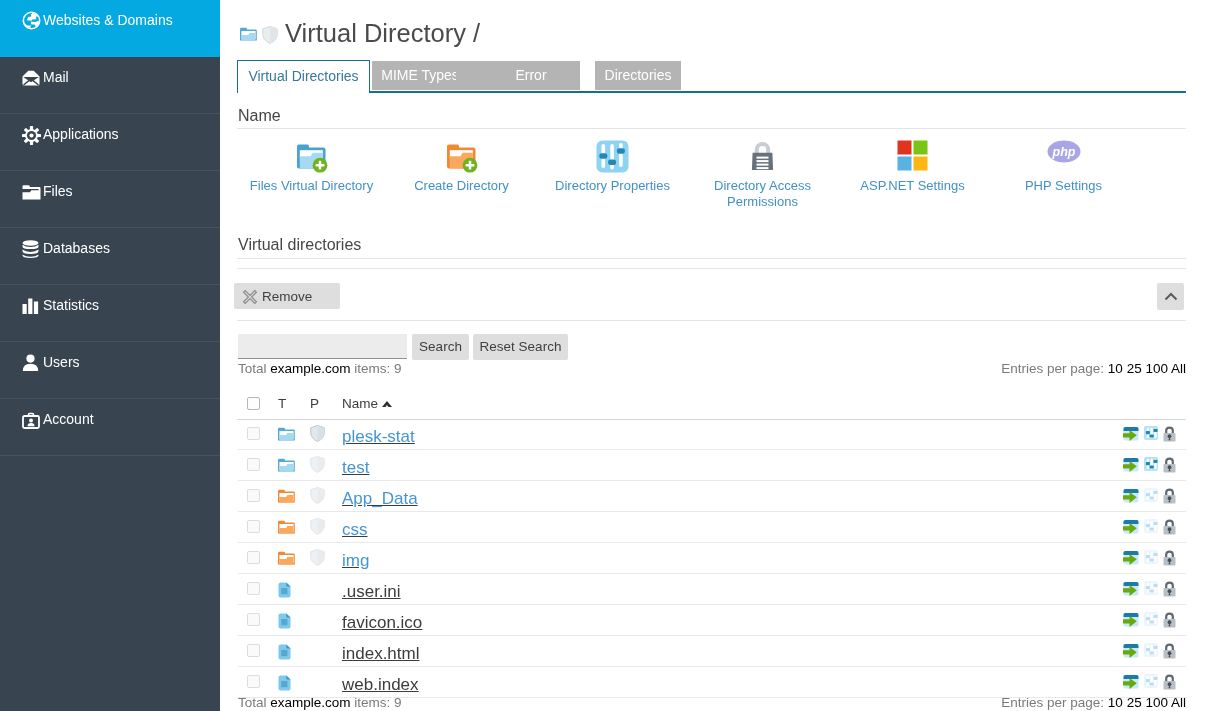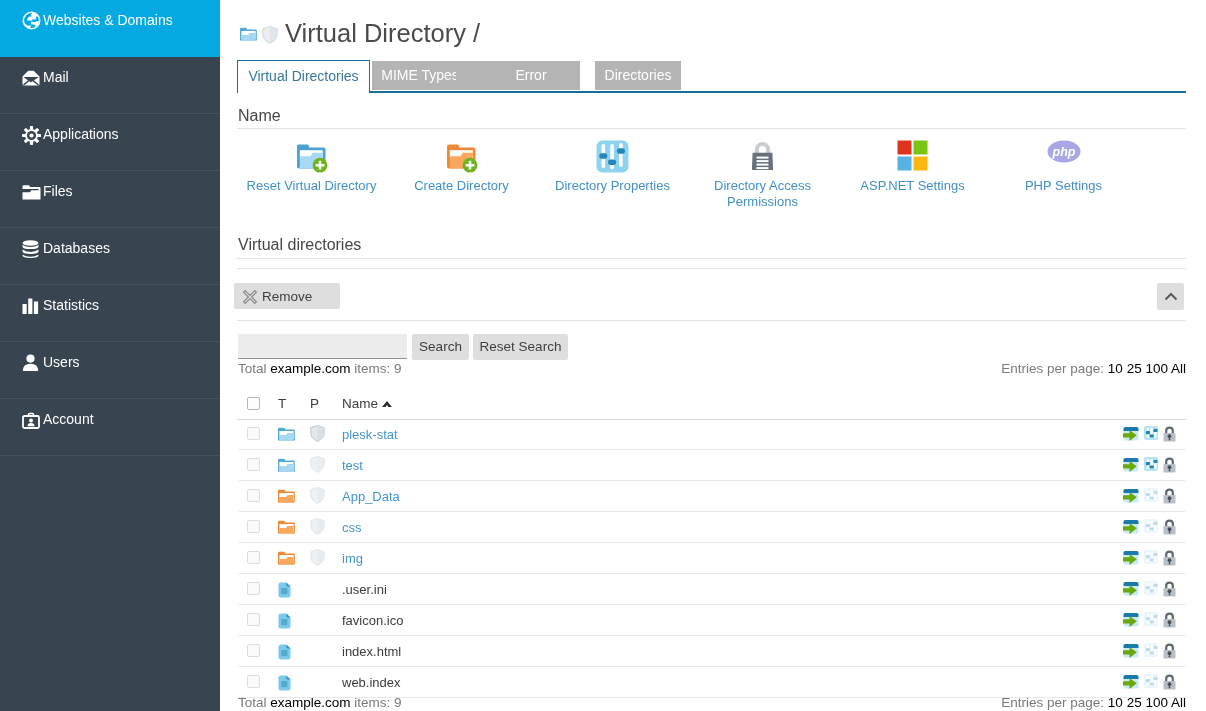--- a/index.html
+++ b/index.html
@@ -60,21 +60,21 @@
 
 #thead { position:absolute; left:18px; top:396px; font-size:13.5px; color:#3d3d3d; white-space:nowrap; }
 .cb { display:inline-block; width:13px; height:13px; border:1px solid #b6b6b6;
   background:#fdfdfd; border-radius:2px; }
 .cb.dis { border-color:#dcdcdc; background:#fafafa; }
 #hline { top:419px; background:#d7d7d7; }
 .trow { position:absolute; left:18px; right:20px; height:31px; border-bottom:1px solid #e9e9e9; }
 .trow .cb { position:absolute; left:9px; top:8px; }
 .trow .tico { position:absolute; left:40px; top:8px; }
 .trow .pico { position:absolute; left:72px; top:6px; }
-.trow .nm { position:absolute; left:104px; top:8px; font-size:13px; color:#3d3d3d; }
+.trow .nm { position:absolute; left:104px; top:8px; font-size:17px; color:#3d3d3d;text-decoration:underline; }
 .trow .nm a { color:#4496d2; text-decoration:none; }
 .trow .act { position:absolute; right:10px; top:7px; }
 .trow .act svg { margin-left:5px; vertical-align:top; }
 </style>
 </head>
 <body>
 <div id="sidebar">
   <ul class="menu">
     <li class="active">
         <span class="mi">
@@ -191,21 +191,21 @@
   <div class="tool" style="left:16px;">
       <div class="ticon"><svg width="34" height="33" viewBox="0 0 34 33">
           <path d="M2 9 V6.2 q0-1.7 1.7-1.7 h8.6 q1.7 0 1.7 1.7 V9 z" fill="#4aa2d1"></path>
           <rect x="2" y="7.6" width="28.5" height="21" rx="2" fill="#4aa2d1"></rect>
           <rect x="4.8" y="10.2" width="23" height="8" fill="#fff"></rect>
           <path d="M4.8 28.6 V16.2 h10.8 l2.1-3.4 h10.1 v15.8 z" fill="#a6d9f2"></path>
           <circle cx="25" cy="25.2" r="7.4" fill="#6db41f"></circle>
           <rect x="23.7" y="20.8" width="2.6" height="8.8" rx="0.6" fill="#fff"></rect>
           <rect x="20.6" y="23.9" width="8.8" height="2.6" rx="0.6" fill="#fff"></rect>
         </svg></div>
-      <div class="tlabel">Reset Virtual Directory</div>
+      <div class="tlabel">Files Virtual Directory</div>
     </div>
   <div class="tool" style="left:166px;">
       <div class="ticon"><svg width="34" height="33" viewBox="0 0 34 33">
           <path d="M2 9 V6.2 q0-1.7 1.7-1.7 h8.6 q1.7 0 1.7 1.7 V9 z" fill="#ee8a35"></path>
           <rect x="2" y="7.6" width="28.5" height="21" rx="2" fill="#ee8a35"></rect>
           <rect x="4.8" y="10.2" width="23" height="8" fill="#fff"></rect>
           <path d="M4.8 28.6 V16.2 h10.8 l2.1-3.4 h10.1 v15.8 z" fill="#f9a85d"></path>
           <circle cx="25" cy="25.2" r="7.4" fill="#6db41f"></circle>
           <rect x="23.7" y="20.8" width="2.6" height="8.8" rx="0.6" fill="#fff"></rect>
           <rect x="20.6" y="23.9" width="8.8" height="2.6" rx="0.6" fill="#fff"></rect>

